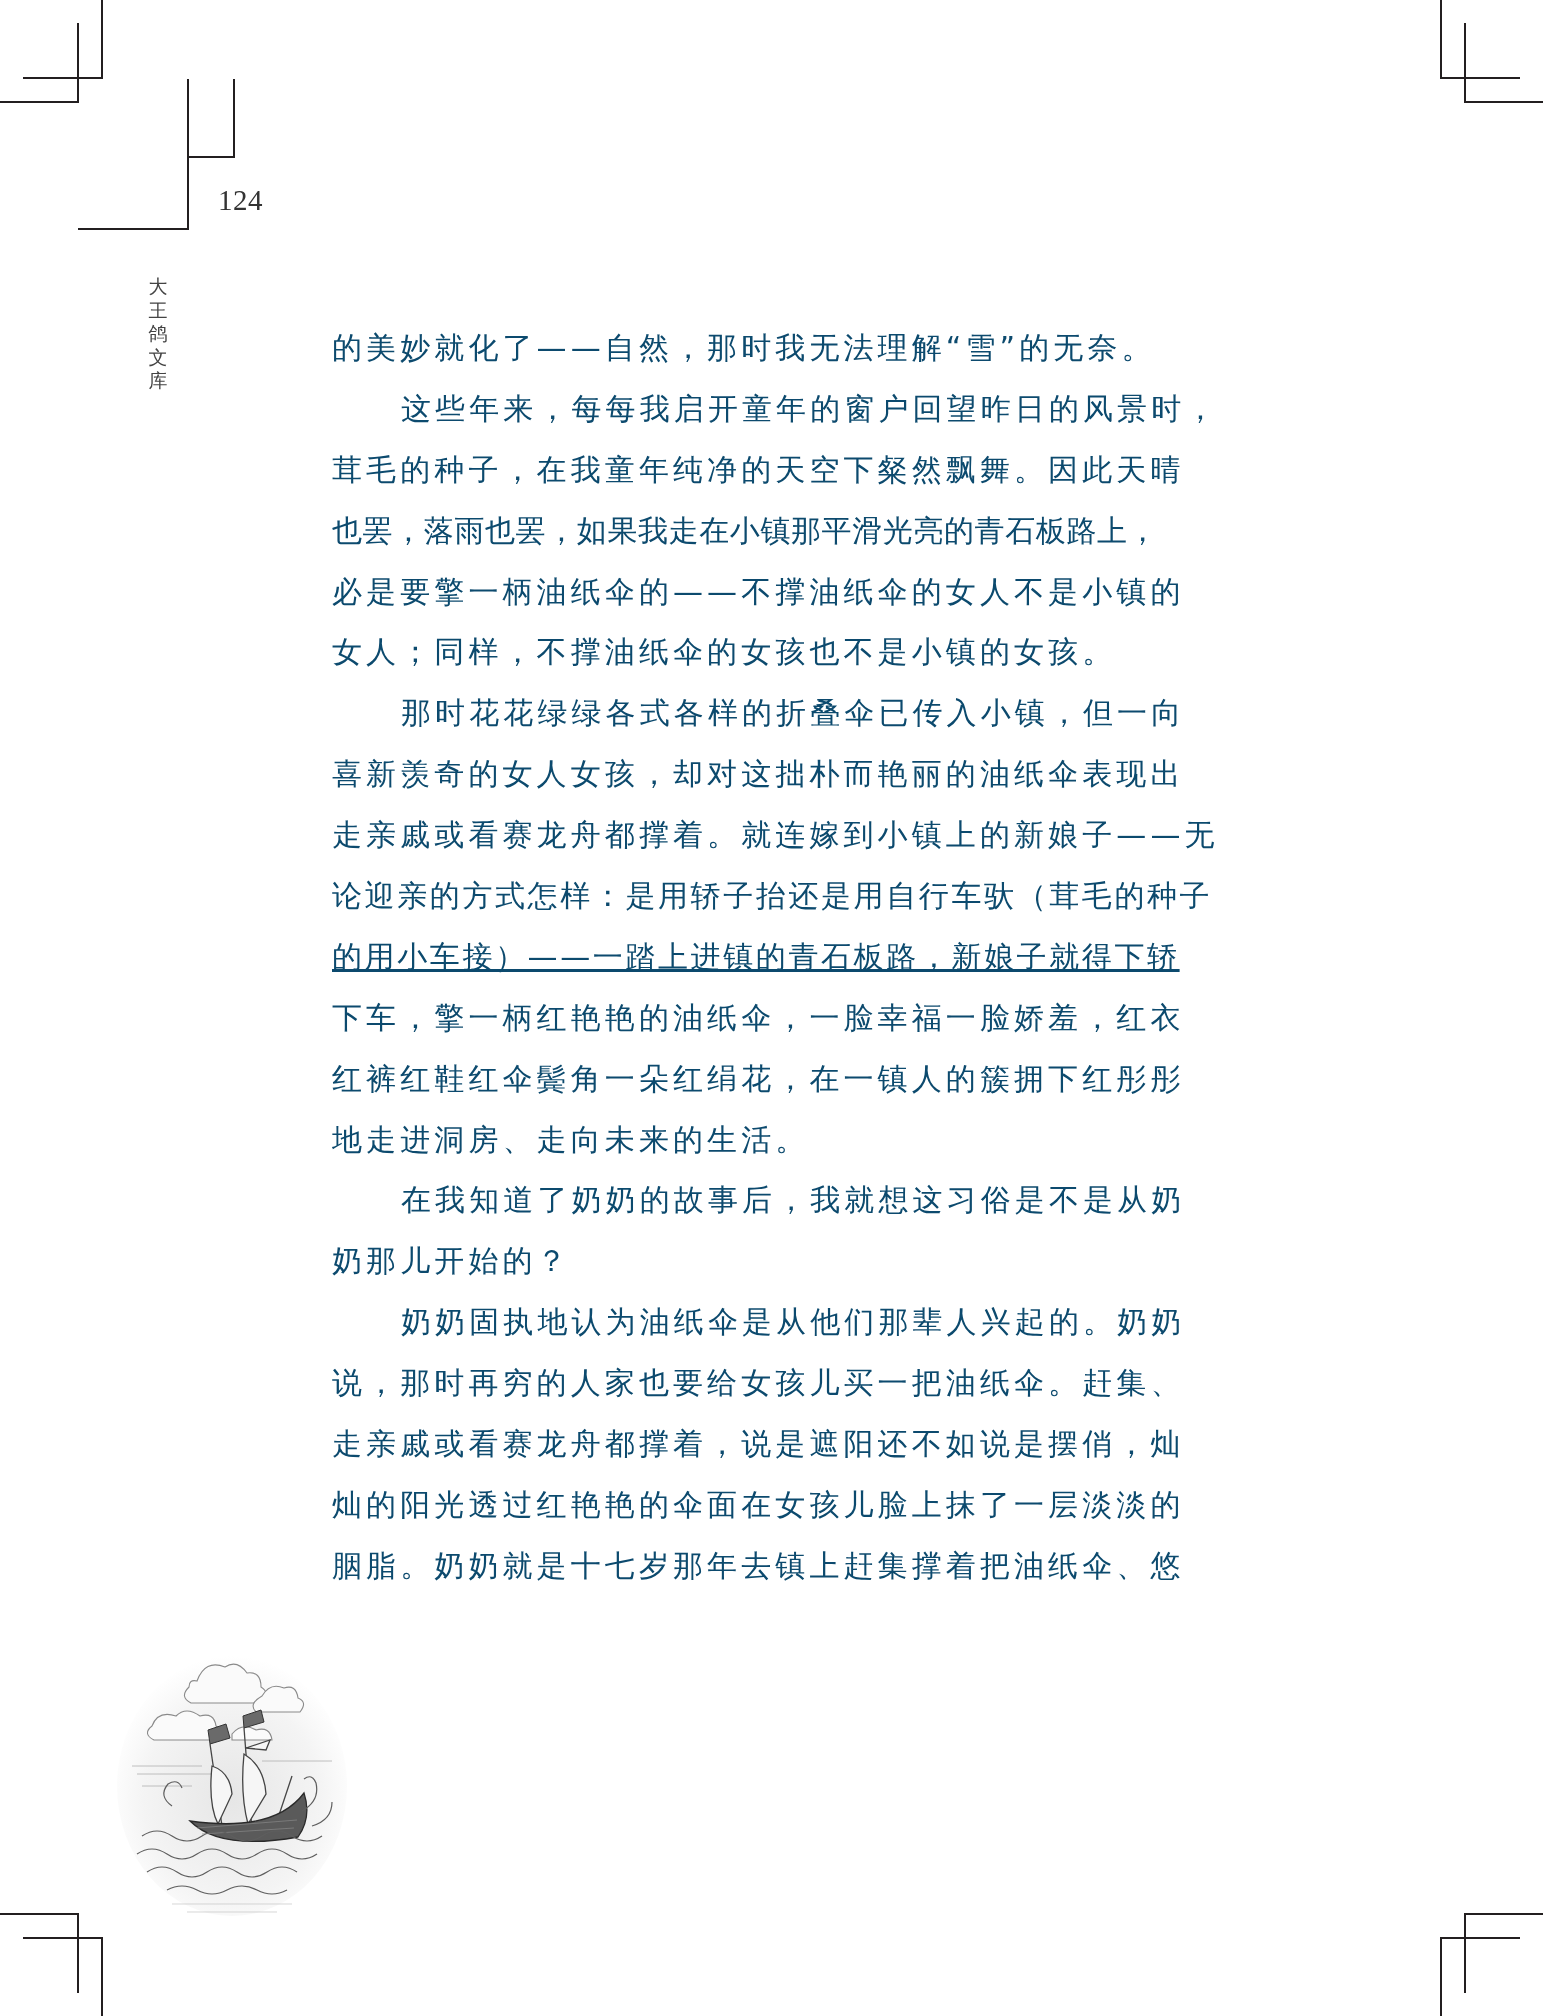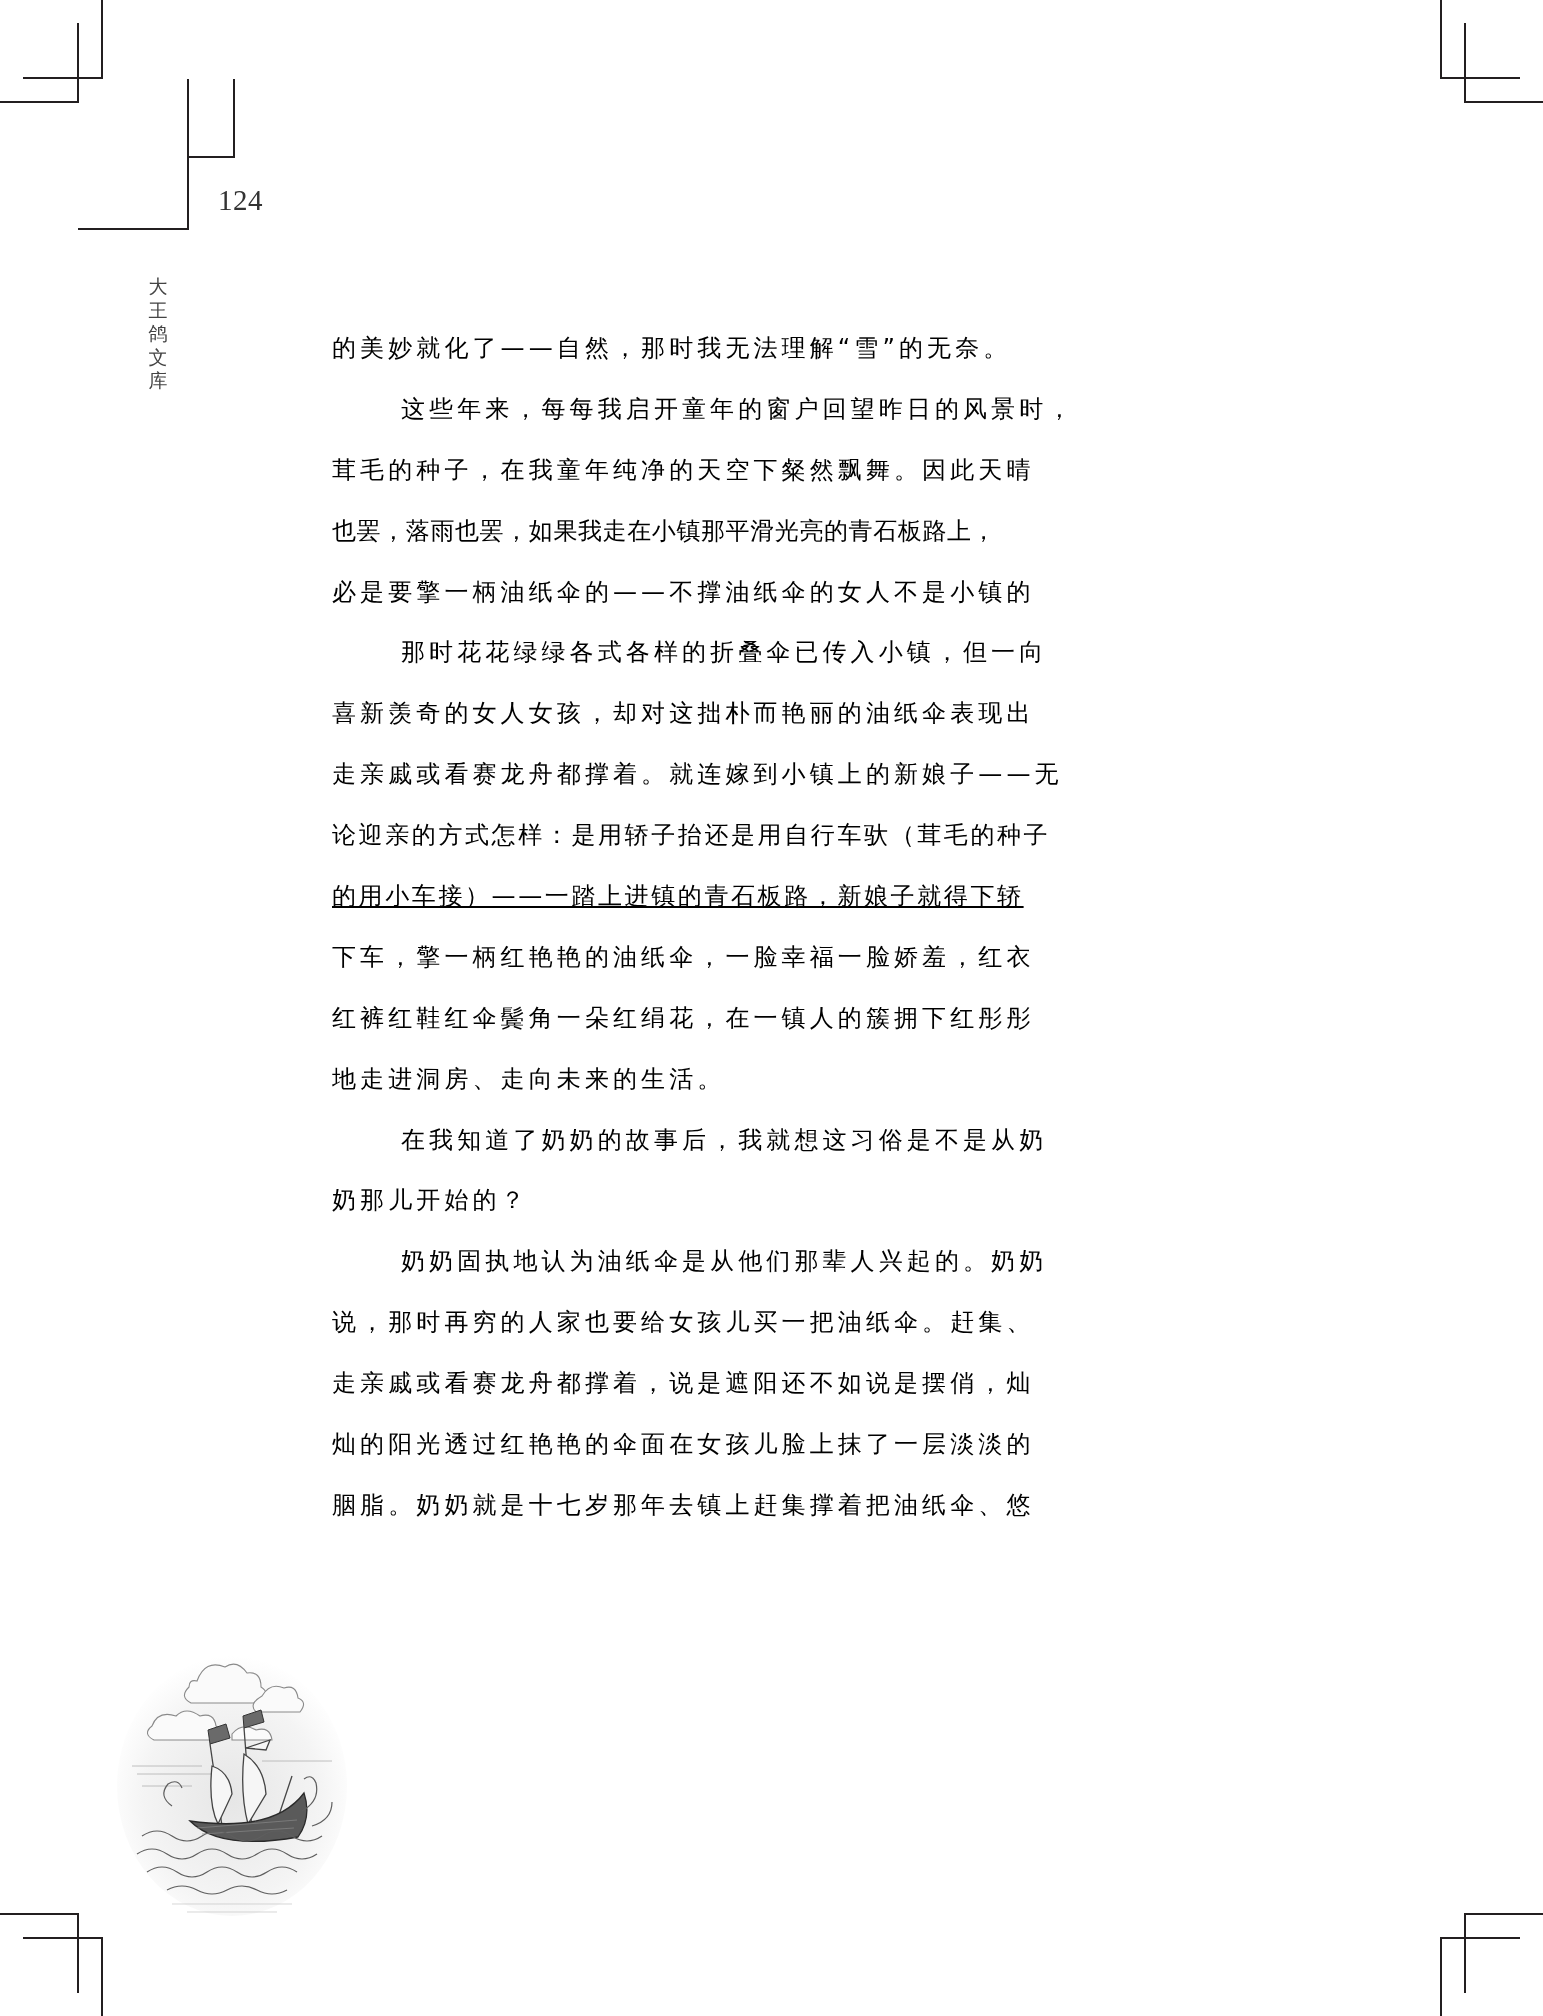--- a/index.html
+++ b/index.html
@@ -46,25 +46,25 @@
     .spine-title span { display: block; }
 
     .body-text {
       position: absolute;
       left: 332px;
       top: 326px;
       width: 856px;
     }
     .line {
       height: 60.9px;
-      font-size: 24px;
+      font-size: 30px;
       line-height: 44px;
       white-space: nowrap;
       letter-spacing: 4.1px;
-      color: #000000;
+      color: #0c4a6e;
     }
     .line.indent { padding-left: 69px; }
 
     .illustration {
       position: absolute;
       left: 112px;
       top: 1636px;
       width: 240px;
       height: 290px;
     }
@@ -106,20 +106,21 @@
   <span>文</span>
   <span>库</span>
 </div>
 
 <div class="body-text" id="body-text">
   <div class="line">的美妙就化了——自然，那时我无法理解“雪”的无奈。</div>
   <div class="line indent">这些年来，每每我启开童年的窗户回望昨日的风景时，</div>
   <div class="line">茸毛的种子，在我童年纯净的天空下粲然飘舞。因此天晴</div>
   <div class="line" style="letter-spacing:0.6px;">也罢，落雨也罢，如果我走在小镇那平滑光亮的青石板路上，</div>
   <div class="line">必是要擎一柄油纸伞的——不撑油纸伞的女人不是小镇的</div>
+  <div class="line">女人；同样，不撑油纸伞的女孩也不是小镇的女孩。</div>
   <div class="line indent">那时花花绿绿各式各样的折叠伞已传入小镇，但一向</div>
   <div class="line">喜新羡奇的女人女孩，却对这拙朴而艳丽的油纸伞表现出</div>
   <div class="line">走亲戚或看赛龙舟都撑着。就连嫁到小镇上的新娘子——无</div>
   <div class="line" style="letter-spacing:2.6px;">论迎亲的方式怎样：是用轿子抬还是用自行车驮（茸毛的种子</div>
   <div class="line" style="letter-spacing:2.6px;text-decoration:underline;">的用小车接）——一踏上进镇的青石板路，新娘子就得下轿</div>
   <div class="line">下车，擎一柄红艳艳的油纸伞，一脸幸福一脸娇羞，红衣</div>
   <div class="line">红裤红鞋红伞鬓角一朵红绢花，在一镇人的簇拥下红彤彤</div>
   <div class="line">地走进洞房、走向未来的生活。</div>
   <div class="line indent">在我知道了奶奶的故事后，我就想这习俗是不是从奶</div>
   <div class="line">奶那儿开始的？</div>

